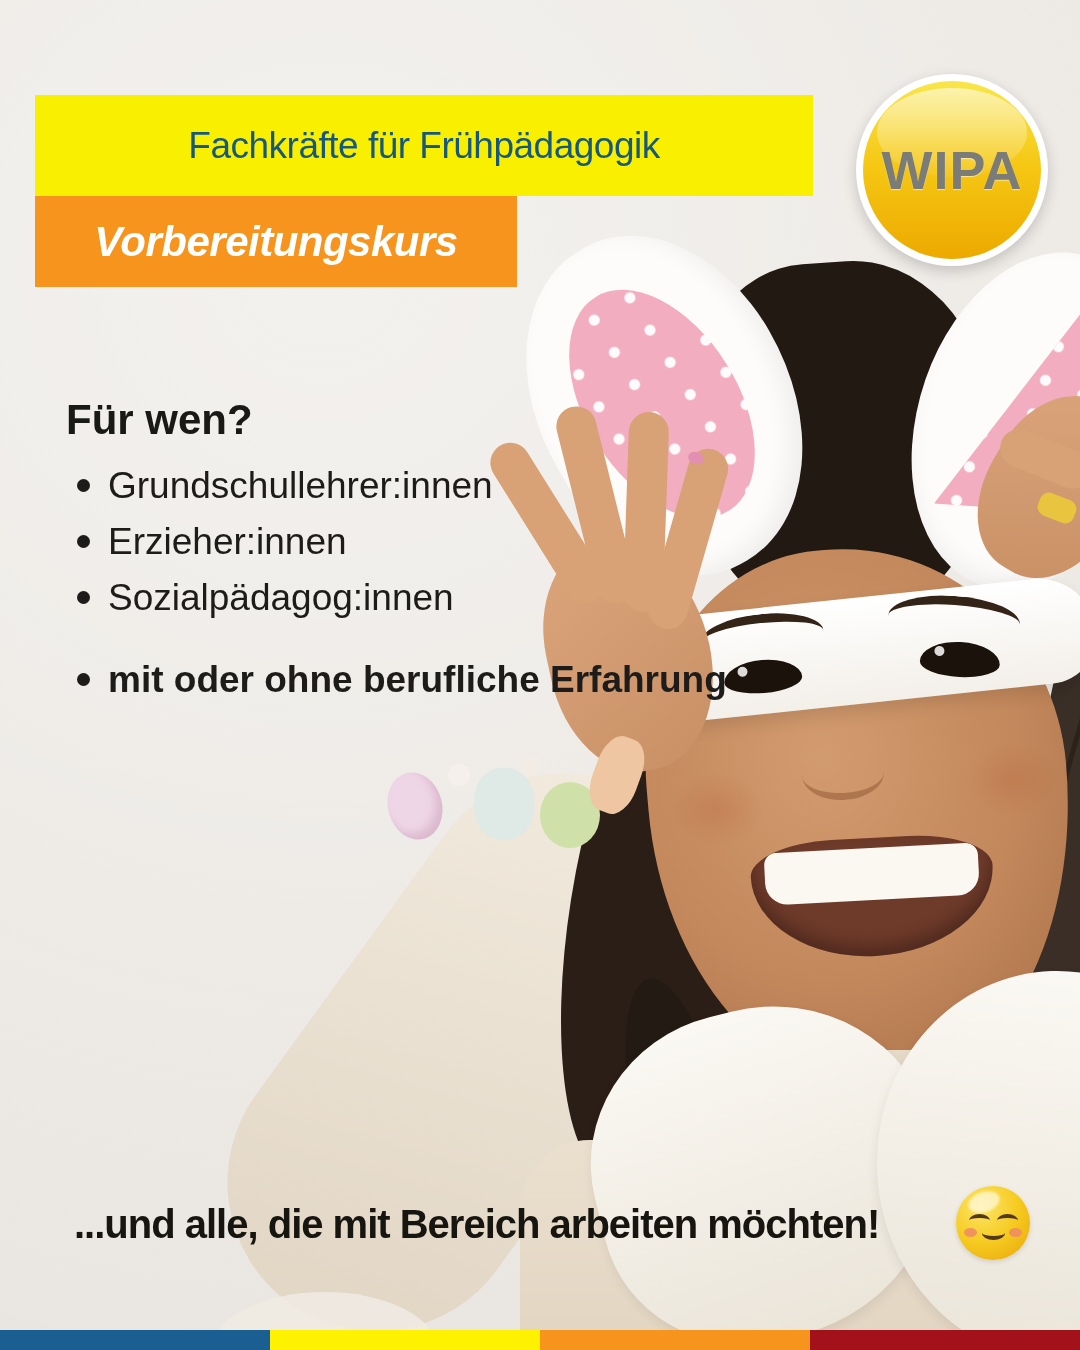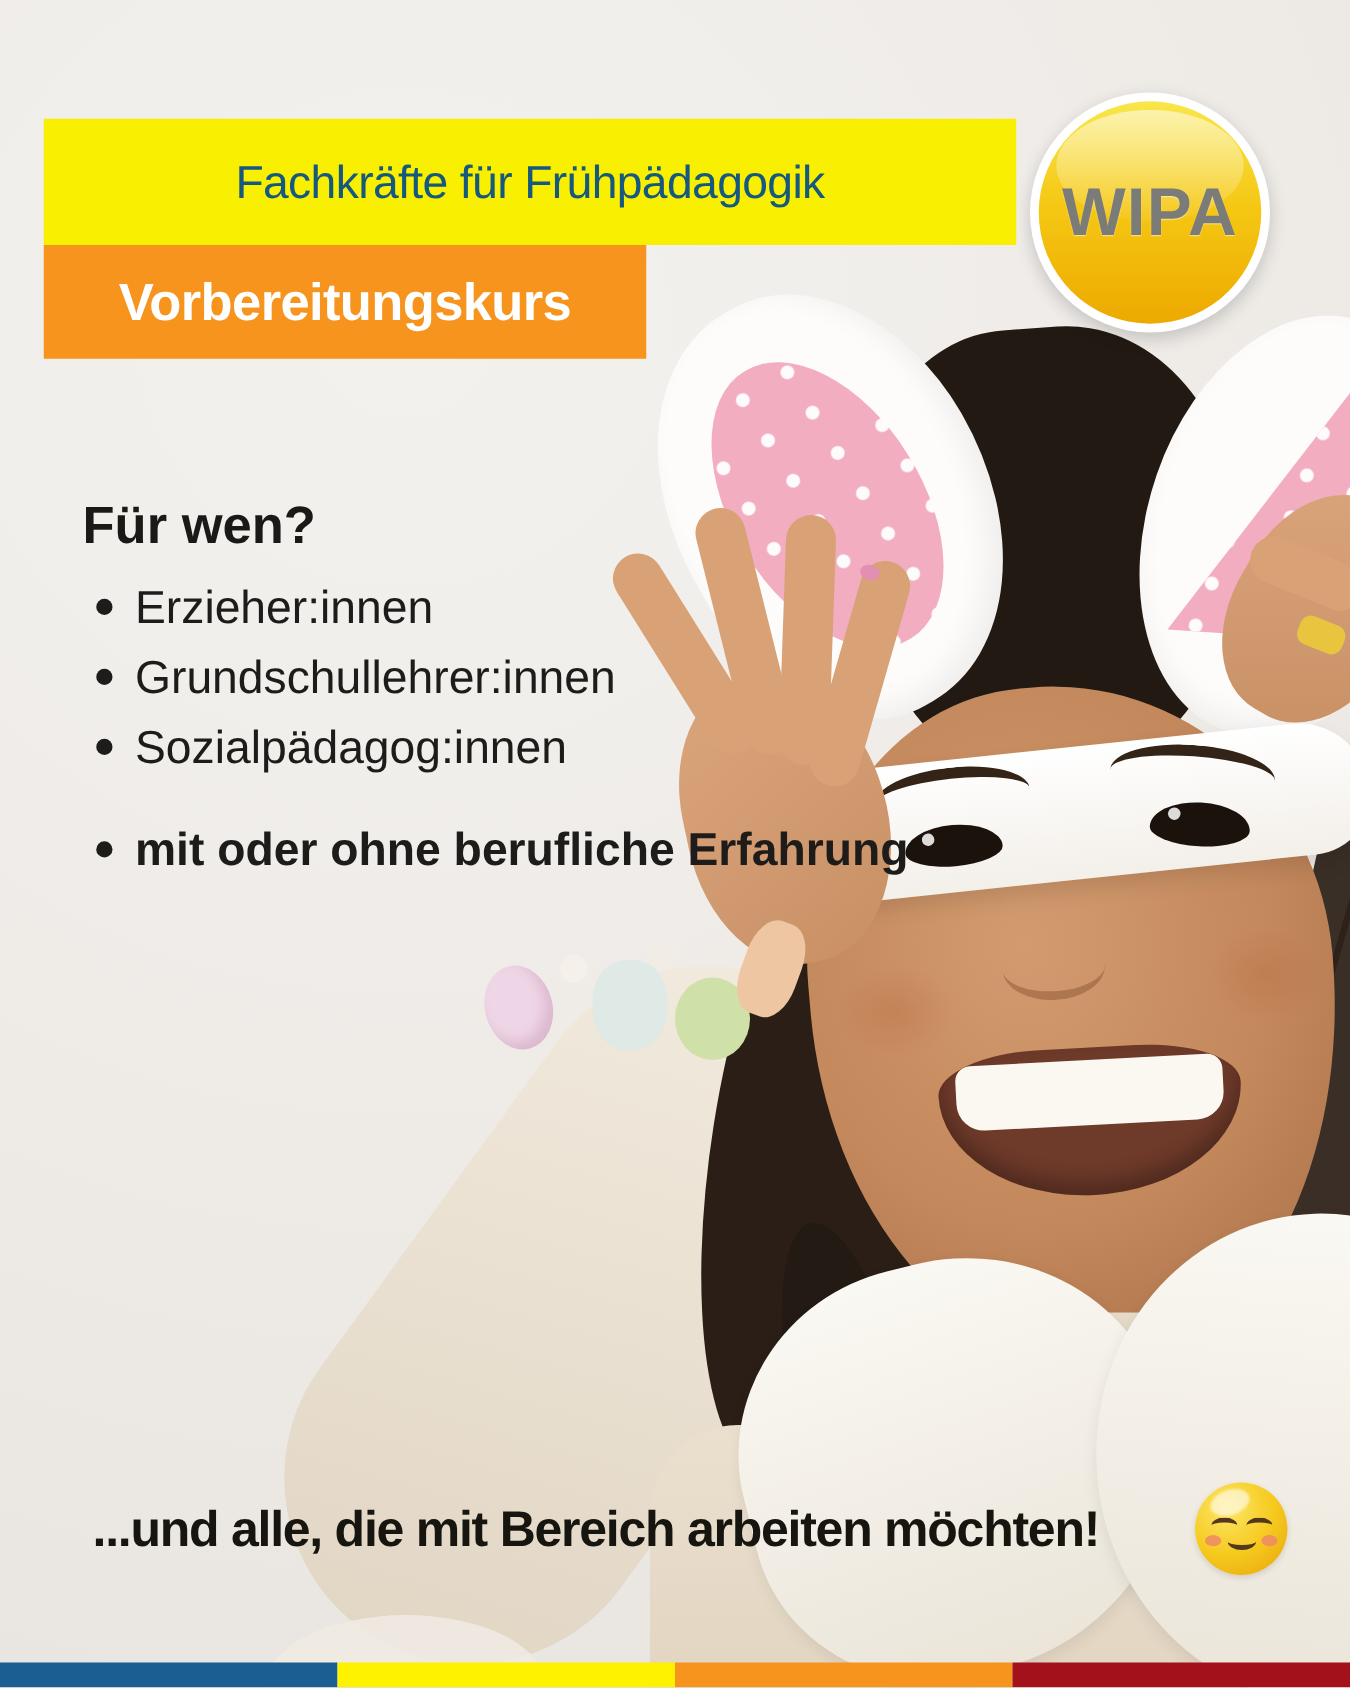--- a/index.html
+++ b/index.html
@@ -85,23 +85,23 @@
   .collar-l{left:594px;top:1008px;width:345px;height:330px;border-radius:48% 52% 55% 45%;transform:rotate(-14deg);}
   .collar-r{left:876px;top:972px;width:370px;height:390px;border-radius:50% 50% 45% 55%;transform:rotate(10deg);}
   .knee{left:212px;top:1292px;width:225px;height:115px;border-radius:50% 50% 0 0;background:#efeae2;opacity:.9;}
 
   
   .banner-title{left:35px;top:95px;width:778px;height:101px;z-index:6;
     display:flex;align-items:center;justify-content:center;}
   .banner-title span{position:static;font-size:37px;font-weight:400;letter-spacing:-.5px;}
   .banner-sub{left:35px;top:196px;width:482px;height:91px;z-index:6;
     display:flex;align-items:center;justify-content:center;}
-  .banner-sub span{position:static;font-size:42px;font-weight:700;color:#ffffff;letter-spacing:-.5px;}
-
-  .badge{left:824px;top:74px;width:192px;height:192px;z-index:7;}
+  .banner-sub span{position:static;font-size:42px;font-weight:700;font-style:italic;color:#ffffff;letter-spacing:-.5px;}
+
+  .badge{left:856px;top:74px;width:192px;height:192px;z-index:7;}
   .badge-outer{inset:0;border-radius:50%;background:#ffffff;box-shadow:0 5px 14px rgba(0,0,0,.18);}
   .badge-inner{inset:7px;border-radius:50%;overflow:hidden;
     background:linear-gradient(180deg,#f9e64a 0%,#f5c713 48%,#eda900 100%);}
   .badge-gloss{left:8%;top:4%;width:84%;height:50%;border-radius:50%;
     background:linear-gradient(rgba(255,255,255,.55),rgba(255,255,255,.05));}
   .badge-label{inset:0;display:flex;align-items:center;justify-content:center;
     font-size:54px;font-weight:700;color:#7b7b78;letter-spacing:1px;text-shadow:0 1px 1px rgba(255,255,255,.55);}
 
   .content{left:66px;top:394px;width:700px;z-index:5;color:#1e1c1a;}
   .content h2{position:static;margin:0;font-size:42px;line-height:52px;font-weight:700;color:#191917;}
@@ -207,22 +207,22 @@
     <div class="badge-outer"></div>
     <div class="badge-inner">
       <div class="badge-gloss"></div>
     </div>
     <div class="badge-label">WIPA</div>
   </div>
 
   <div class="content">
     <h2>Für wen?</h2>
     <ul>
+      <li><span>Grundschullehrer:innen</span></li>
       <li><span>Erzieher:innen</span></li>
-      <li><span>Grundschullehrer:innen</span></li>
       <li><span>Sozialpädagog:innen</span></li>
       <li class="gap"><span></span><span class="b">mit oder ohne berufliche Erfahrung</span><span></span></li>
     </ul>
   </div>
 
   <div class="closing">...und alle, die mit Bereich arbeiten möchten!</div>
   <div class="emoji">
     <div class="gloss"></div>
     <div class="eye-arc ea-l"></div>
     <div class="eye-arc ea-r"></div>

